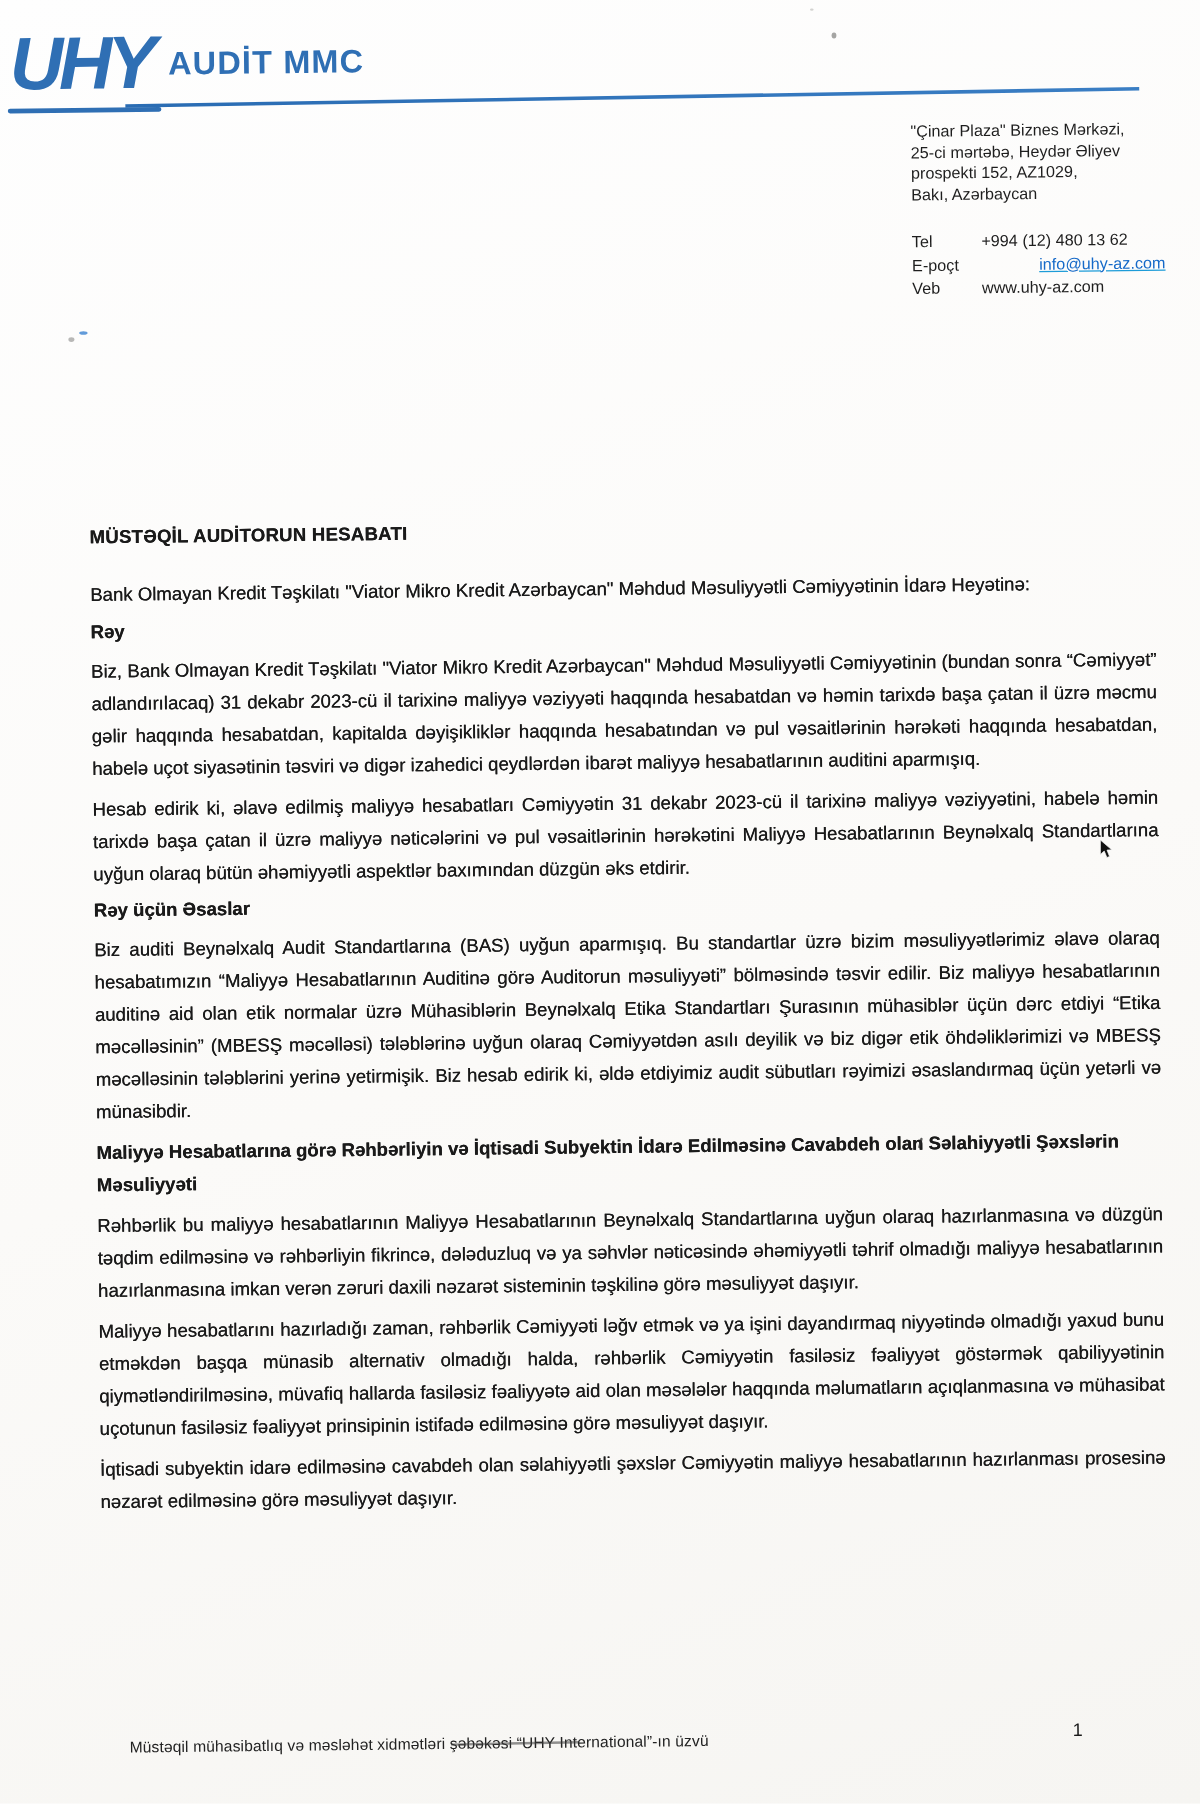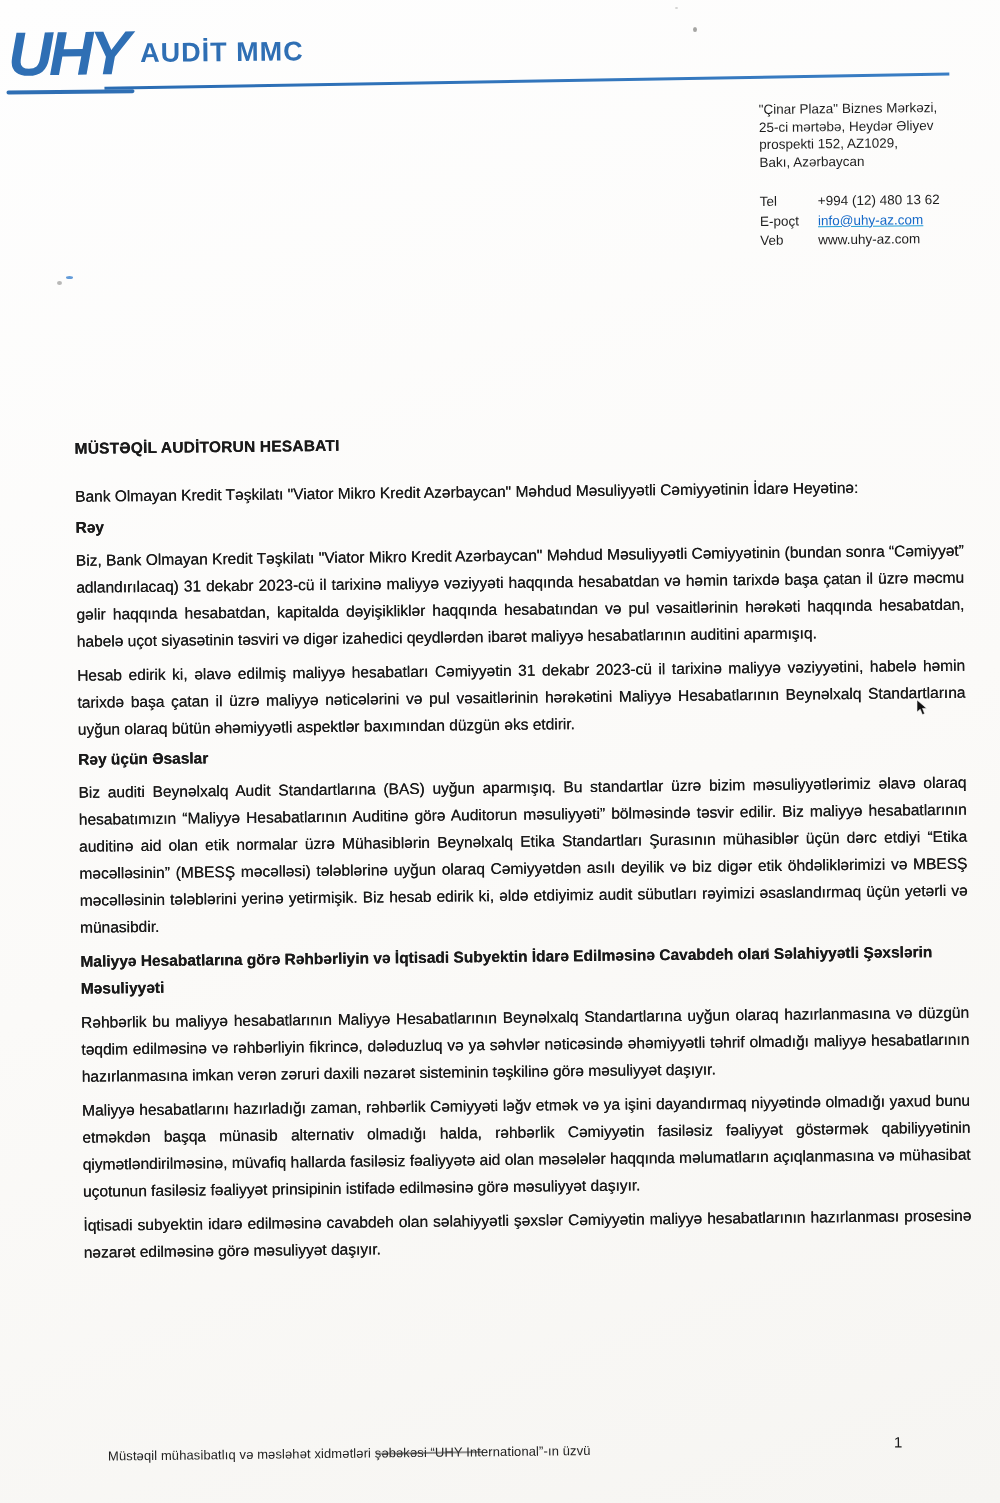--- a/index.html
+++ b/index.html
@@ -44,21 +44,21 @@
   .address{
     position:absolute;left:766px;top:104px;
     font-size:13.5px;line-height:17.5px;color:#1e1e1e;
   }
   .contacts{
     position:absolute;left:766px;top:195px;
     font-size:13.5px;line-height:19.5px;color:#1e1e1e;
   }
   .contact-row{display:flex;}
   .contact-label{width:58px;flex:0 0 58px;}
-  .email{color:var(--link);text-decoration:underline;text-decoration-color:#1d9cd8;}
+  .email{color:var(--link);text-decoration:underline;text-decoration-color:#1d9cd8;margin-left:48px;}
   
   .content{
     position:absolute;left:78px;top:434px;width:888px;
     font-size:15.5px;line-height:27px;color:var(--ink);
     text-align:justify;
     text-shadow:0.2px 0 0 currentColor;
   }
   .content .title{
     font-size:15.5px;font-weight:bold;letter-spacing:0.2px;
     margin:0 0 24px 0;line-height:20px;text-align:left;

